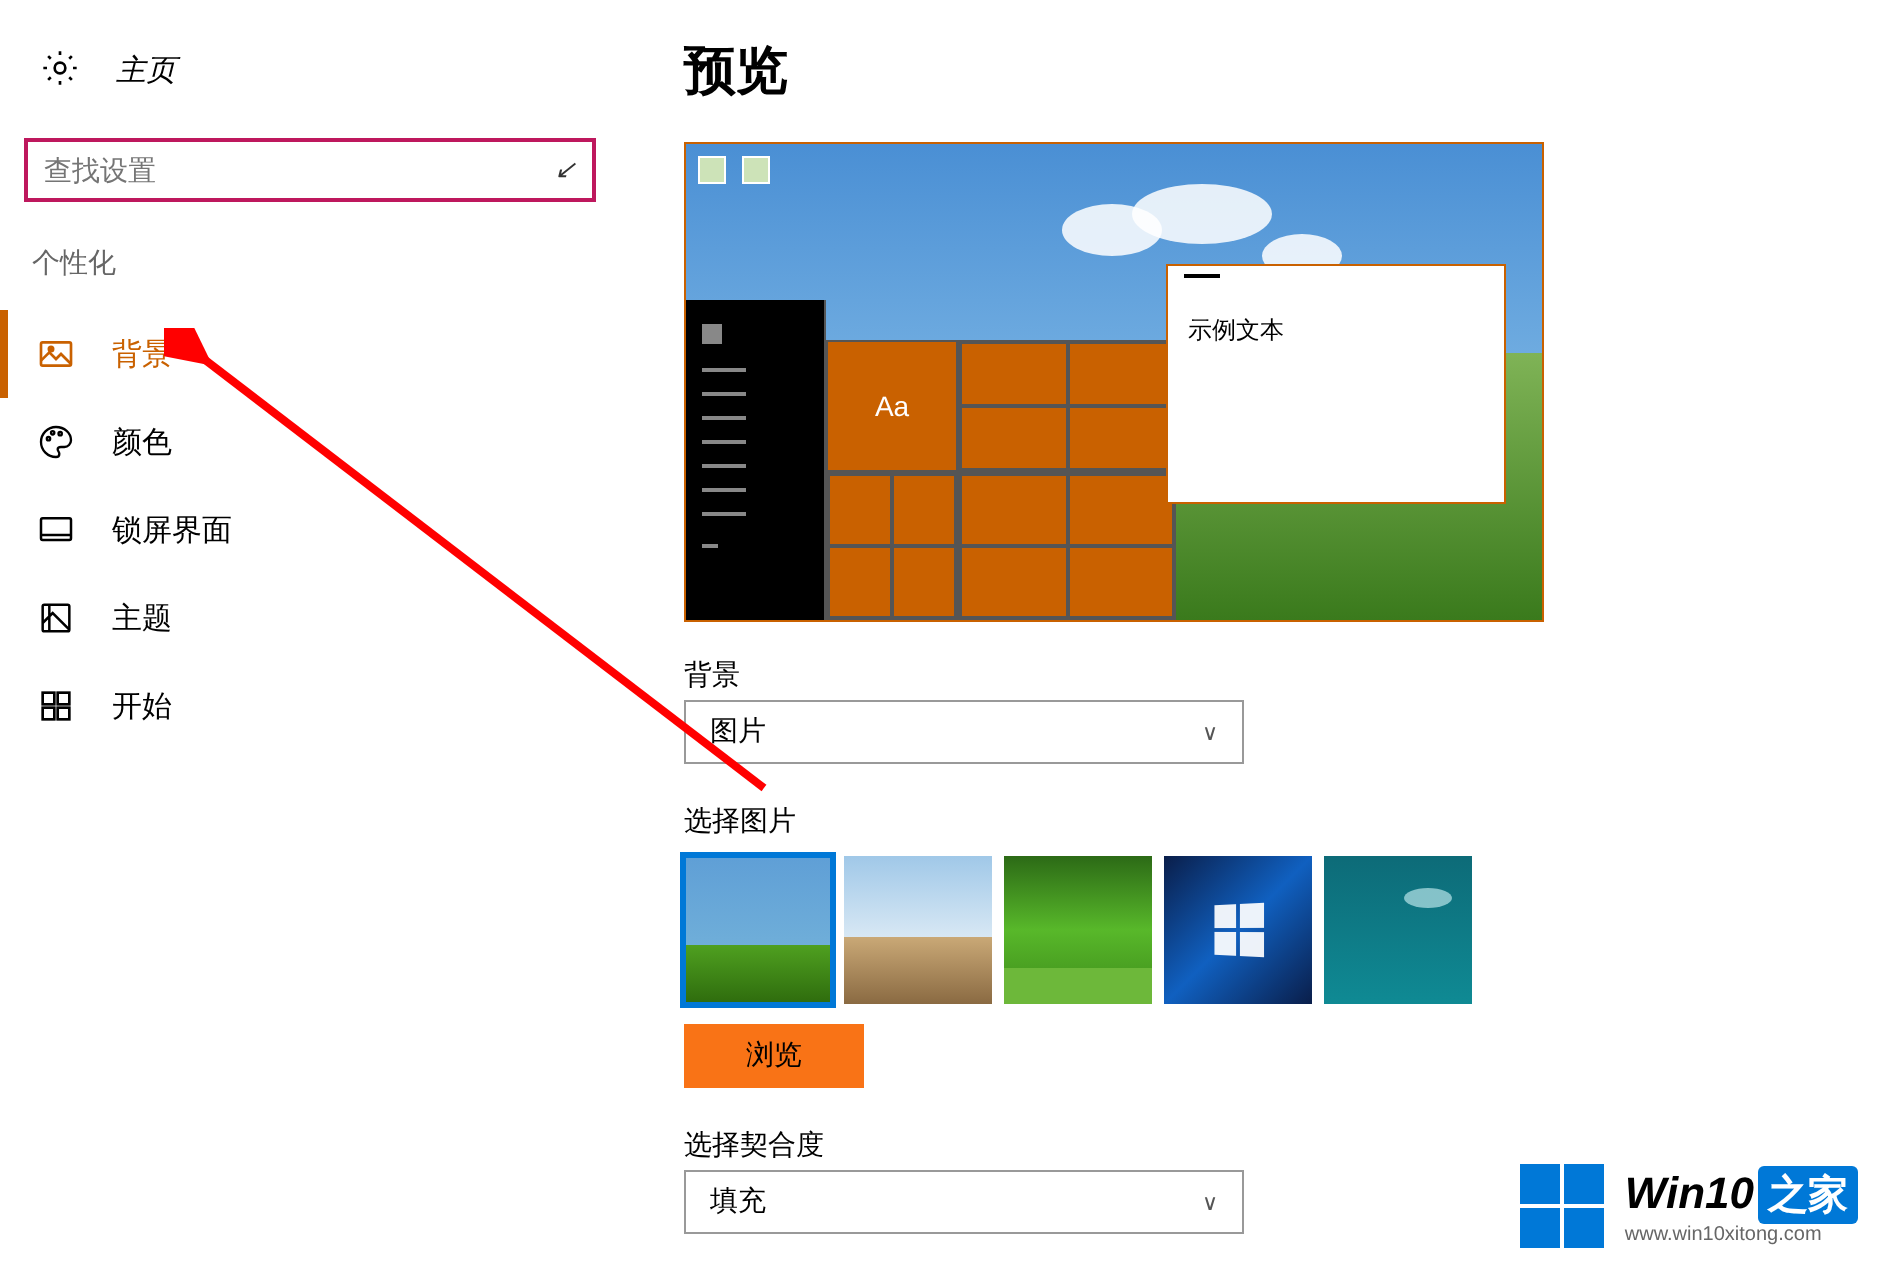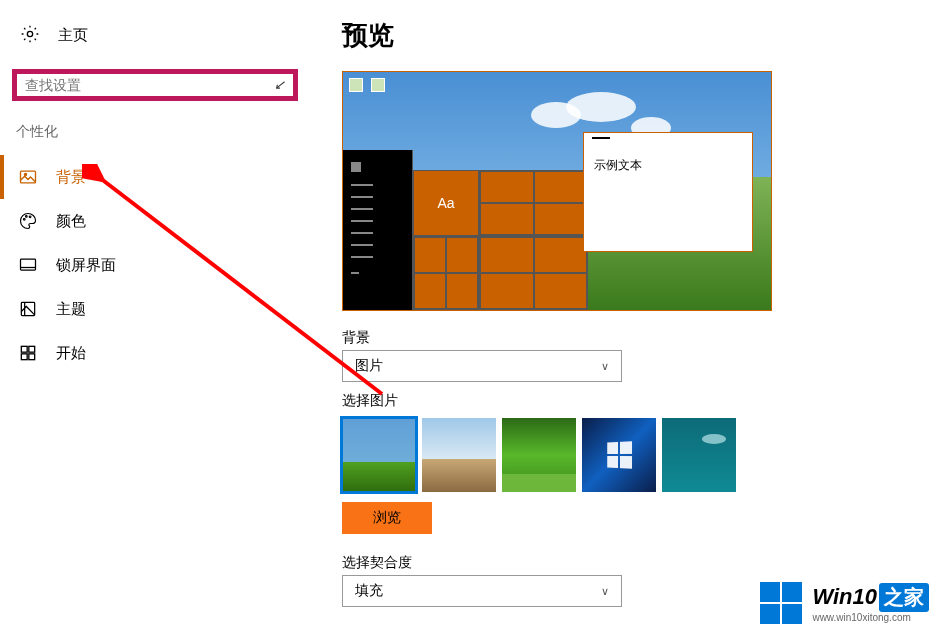--- a/index.html
+++ b/index.html
@@ -4,23 +4,23 @@
 <style>
 * { margin: 0; padding: 0; box-sizing: border-box; }
 body { font-family: "Microsoft YaHei", "Segoe UI", sans-serif; font-size: 14px; color: #000; background: #fff; width: 947px; height: 636px; overflow: hidden; position: relative; }
 
 .layout { display: flex; height: 100%; }
 
 
 .sidebar { width: 310px; padding: 18px 0 0 0; position: relative; }
 .home-row { display: flex; align-items: center; gap: 18px; padding: 6px 0 14px 20px; }
 .gear-icon svg { width: 20px; height: 20px; }
-.home-label { font-size: 15px; }
-
-.search-box { margin: 8px 12px 22px 12px; border: 5px solid #be185d; height: 32px; display: flex; align-items: center; padding: 0 8px; justify-content: space-between; }
+.home-label { font-size: 15px; font-style: italic; }
+
+.search-box { margin: 8px 12px 22px 12px; border: 2px solid #be185d; height: 32px; display: flex; align-items: center; padding: 0 8px; justify-content: space-between; }
 .search-input { border: none; outline: none; font-size: 14px; color: #666; flex: 1; background: transparent; }
 .search-icon { font-size: 13px; color: #333; font-style: italic; font-family: serif; }
 
 .section-title { padding: 0 0 14px 16px; font-size: 14px; color: #666; }
 
 .nav-list { list-style: none; }
 .nav-item { display: flex; align-items: center; gap: 18px; padding: 12px 0 12px 18px; cursor: pointer; position: relative; font-size: 15px; }
 .nav-item.active { color: #c96100; }
 .nav-item.active::before { content: ""; position: absolute; left: 0; top: 0; bottom: 0; width: 4px; background: #c96100; }
 .nav-icon { width: 20px; height: 20px; display: flex; align-items: center; justify-content: center; }
@@ -222,21 +222,21 @@
         <div style="margin-top:14px">示例文本</div>
       </div>
     </div>
 
     <div class="label-row">背景</div>
     <div class="select-box">
       <span>图片</span>
       <span class="chevron">∨</span>
     </div>
 
-    <div class="label-row" style="margin-top:10px">选择图片</div>
+    <div class="label-row" style="margin-top:20px">选择图片</div>
     <div class="thumbs-row">
       <div class="thumb t-xp sel"></div>
       <div class="thumb t-beach"></div>
       <div class="thumb t-trees"></div>
       <div class="thumb t-win">
           <div class="winlogo">
             <div></div>
             <div></div>
             <div></div>
             <div></div>

